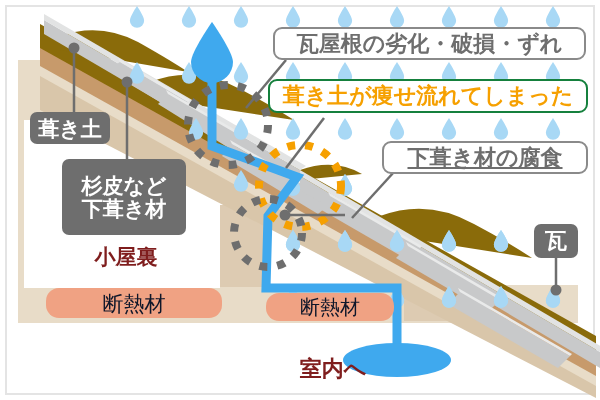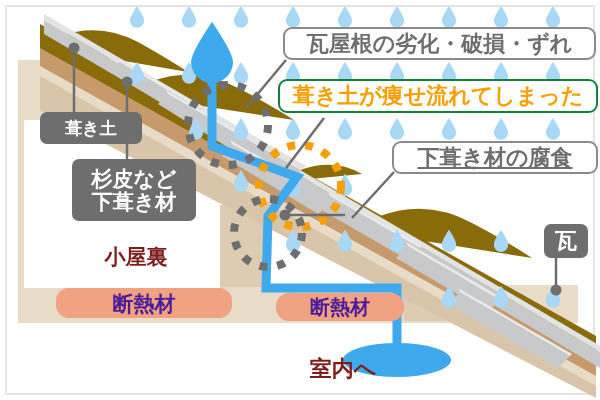--- a/index.html
+++ b/index.html
@@ -2,33 +2,33 @@
 <html><head>
 <meta charset="utf-8">
 <style>
   html,body{margin:0;padding:0;background:#fff;}
   body{width:600px;height:400px;overflow:hidden;
        font-family:"Liberation Sans","DejaVu Sans",sans-serif;}
   #stage{position:relative;width:600px;height:400px;background:#ffffff;overflow:hidden;}
   #art{position:absolute;left:0;top:0;width:600px;height:400px;}
 
   .lbl{position:absolute;box-sizing:border-box;display:flex;align-items:center;
-       justify-content:center;white-space:nowrap;line-height:1;margin-left:10px;}
+       justify-content:center;white-space:nowrap;line-height:1;}
 
   
   .lbl-solid{background:#6e6e6e;color:#ffffff;border-radius:7px;font-weight:bold;}
   
   .lbl-outline{background:#ffffff;color:#6e6e6e;border:2px solid #8a8a8a;
                border-radius:9px;font-weight:bold;}
   .lbl-orange{background:#ffffff;color:#f6a000;border:2px solid #15803d;
               border-radius:9px;font-weight:bold;}
   
   .lbl-plain{color:#7f1d1d;font-weight:bold;background:transparent;}
   
-  .pill{background:#f0a283;color:#4c1d95;border-radius:13px;font-weight:bold;}
+  .pill{background:#f0a283;color:#0f172a;border-radius:13px;font-weight:normal;}
 </style>
 </head>
 <body>
 
 <div id="stage">
 
   <svg id="art" viewBox="0 0 600 400" xmlns="http://www.w3.org/2000/svg">
 
     <rect x="0" y="0" width="600" height="400" fill="#ffffff"></rect>
     <rect x="6" y="6" width="588" height="388" fill="none" stroke="#e4e4e4" stroke-width="2"></rect>
@@ -166,23 +166,23 @@
       <line x1="285" y1="215" x2="345" y2="215"></line>
     </g>
     <g fill="#6e6e6e">
       <circle cx="74" cy="48" r="5.5"></circle>
       <circle cx="127" cy="82" r="5.5"></circle>
       <circle cx="556" cy="290" r="5.5"></circle>
       <circle cx="285" cy="215" r="5.5"></circle>
     </g>
   </svg>
 
-  <div class="lbl lbl-solid" style="left:30px;top:112px;width:102px;height:32px;font-size:17px;">葺き土</div>
-
-  <div class="lbl lbl-solid" style="left:62px;top:159px;width:124px;height:62px;font-size:21px;
+  <div class="lbl lbl-solid" style="left:30px;top:112px;width:80px;height:32px;font-size:21px;">葺き土</div>
+
+  <div class="lbl lbl-solid" style="left:62px;top:159px;width:124px;height:76px;font-size:21px;
        flex-direction:column;gap:2px;">
     <span>杉皮など</span>
     <span>下葺き材</span>
   </div>
 
   <div class="lbl lbl-plain" style="left:78px;top:243px;width:96px;height:26px;font-size:21px;">小屋裏</div>
 
   <div class="lbl pill" style="left:46px;top:288px;width:176px;height:30px;font-size:21px;">断熱材</div>
 
   <div class="lbl pill" style="left:266px;top:293px;width:128px;height:28px;font-size:20px;">断熱材</div>

